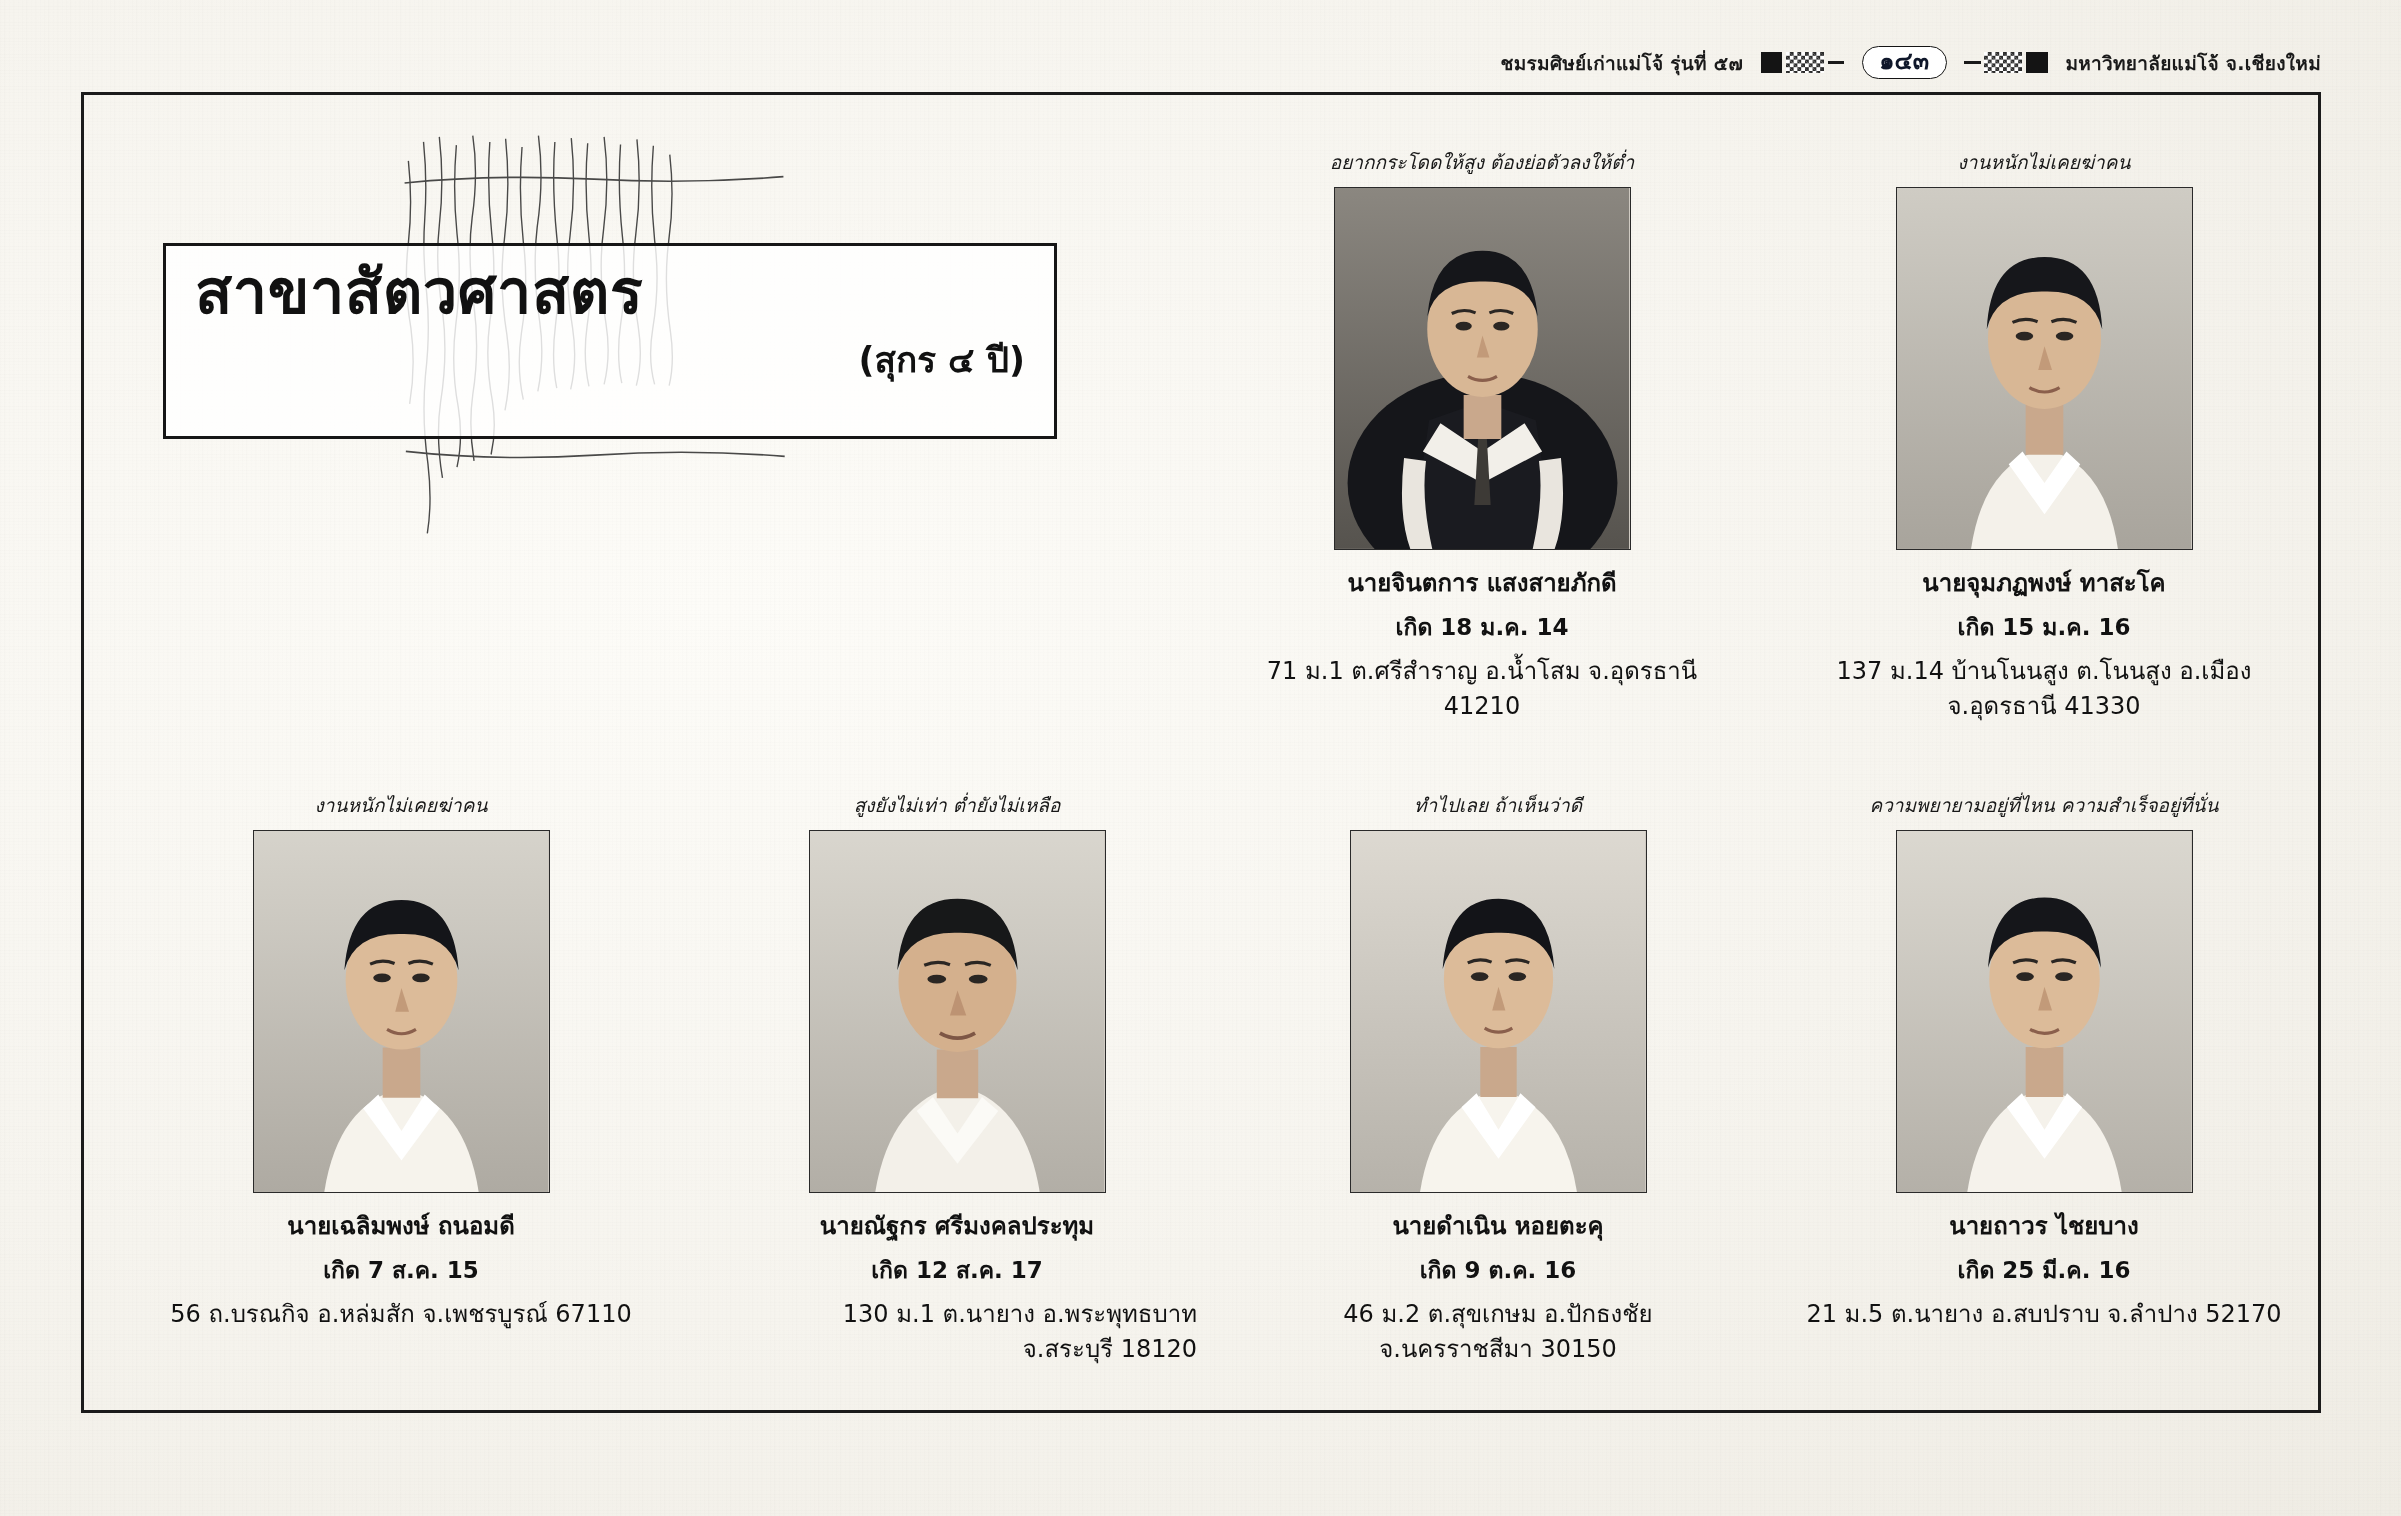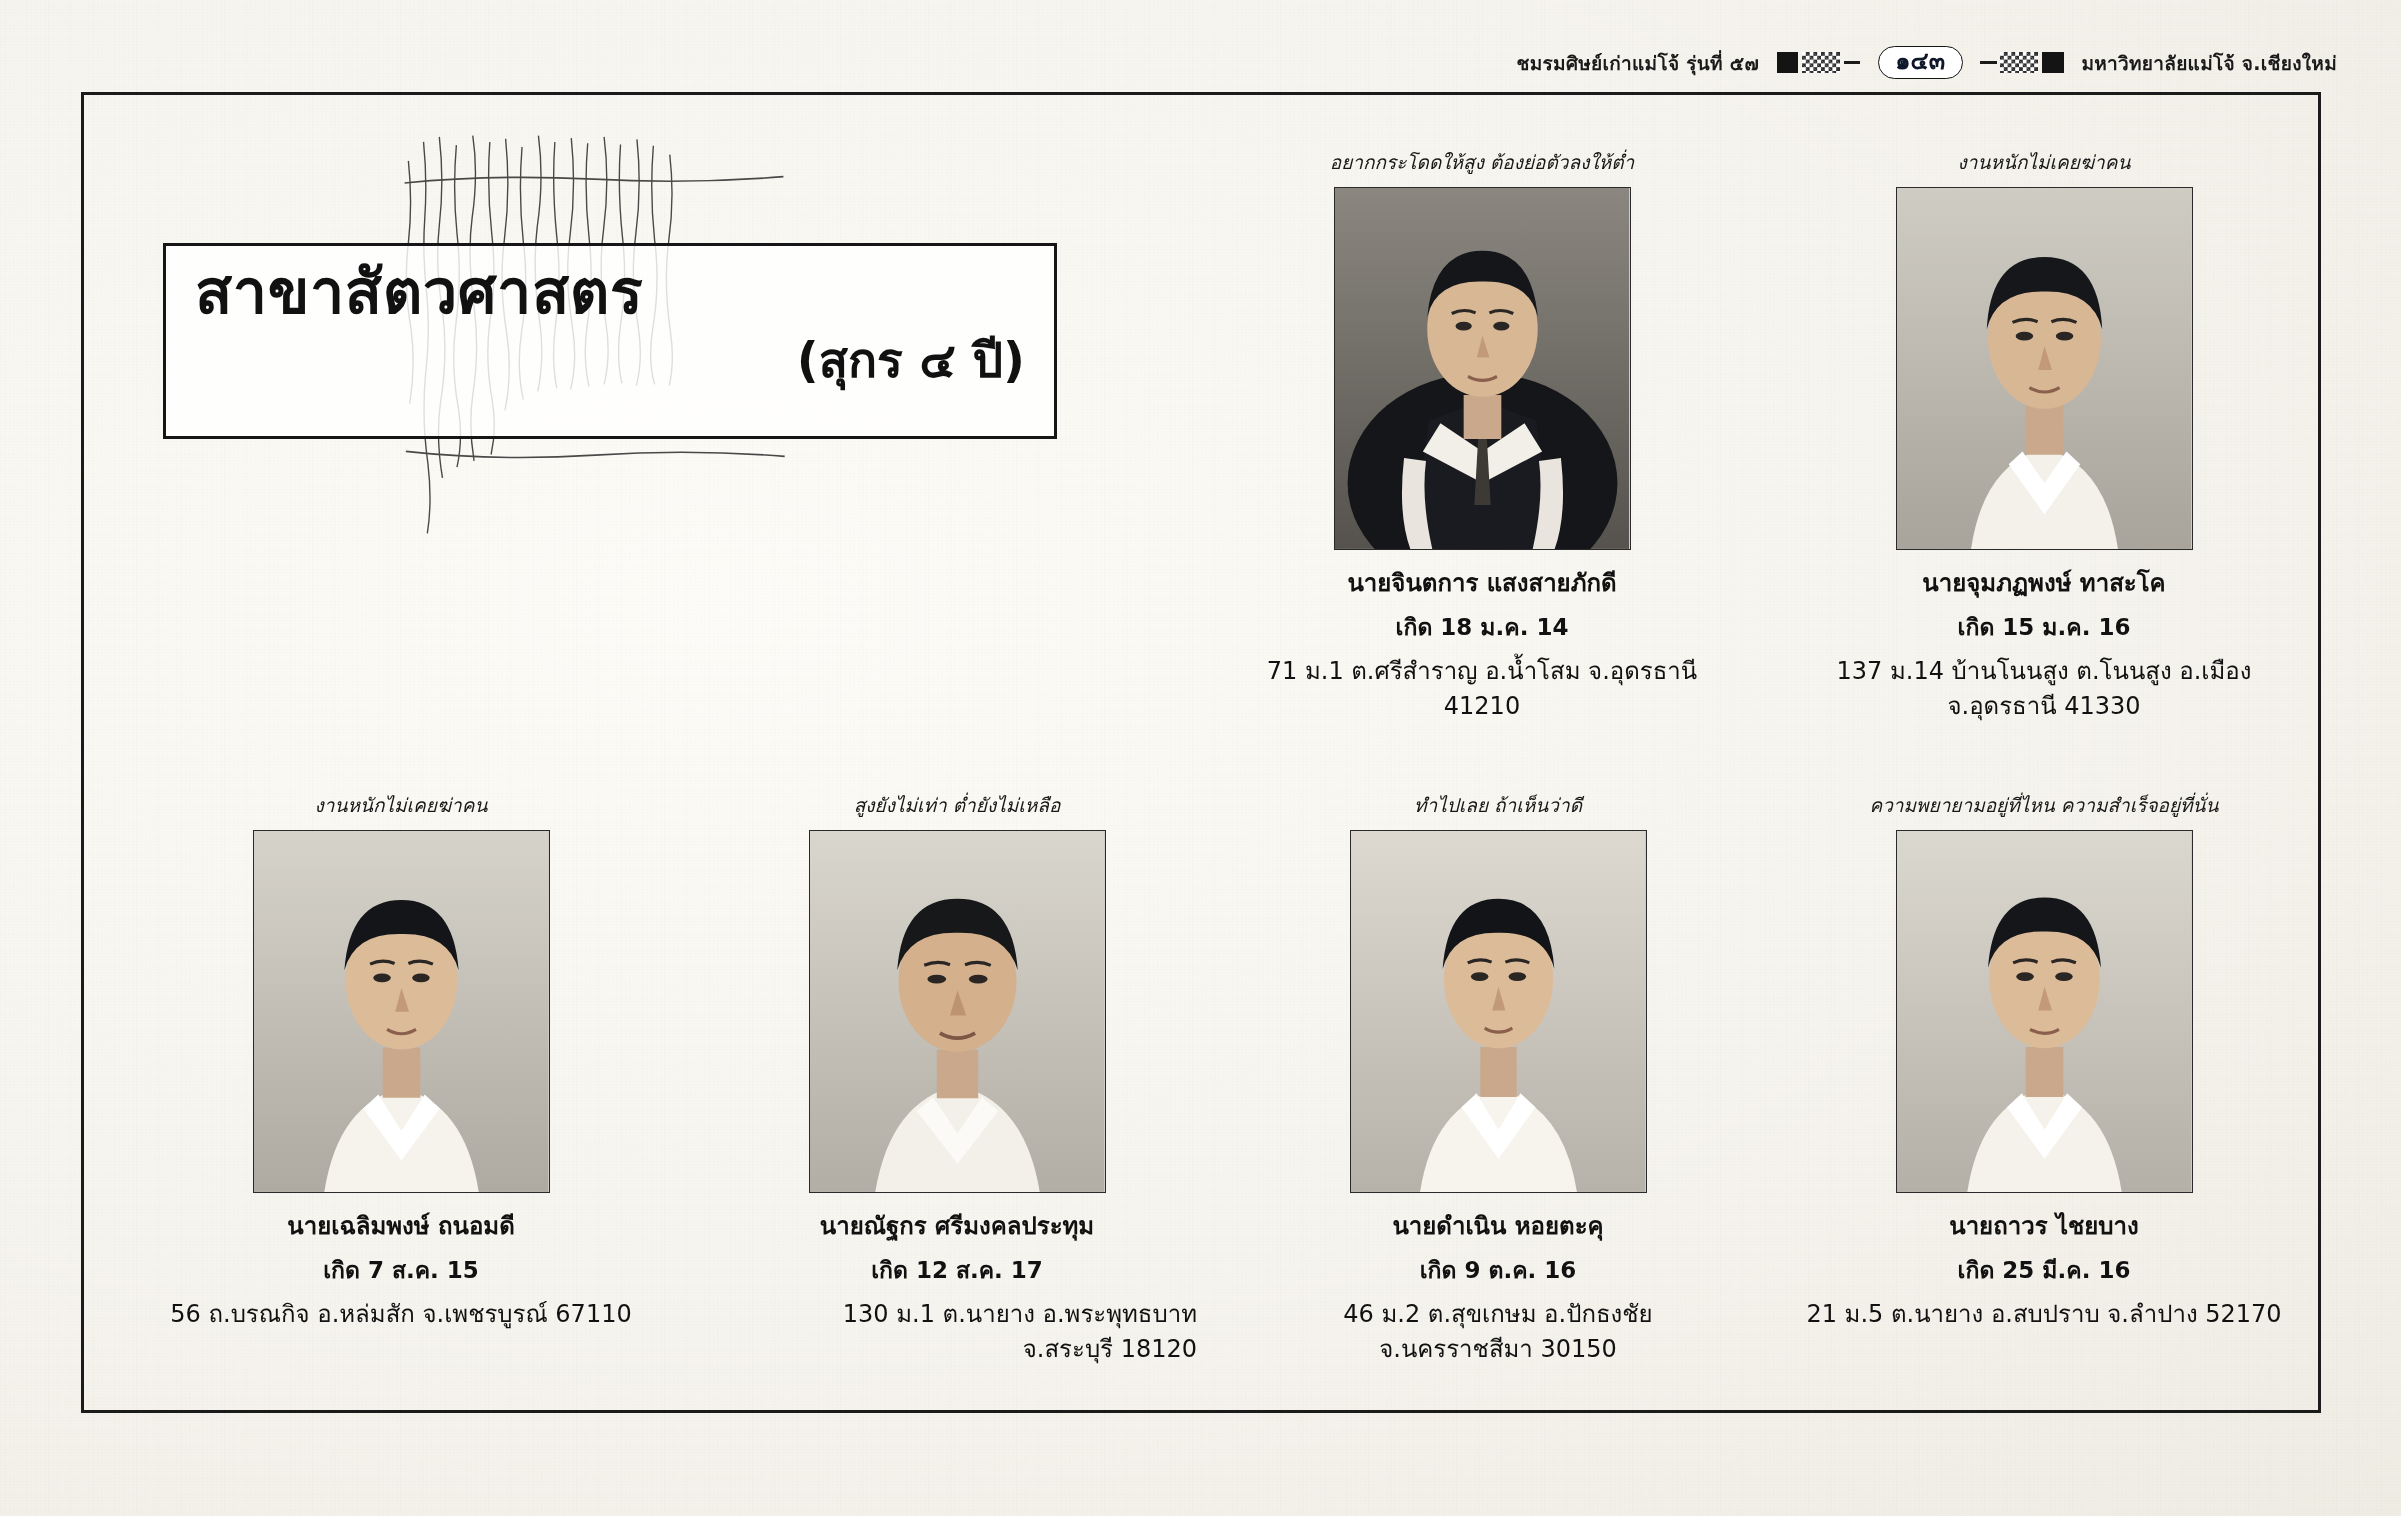--- a/index.html
+++ b/index.html
@@ -29,21 +29,21 @@
       repeating-linear-gradient(0deg, rgba(0,0,0,0.012) 0px, rgba(0,0,0,0) 1.3px, rgba(0,0,0,0) 3.2px),
       repeating-linear-gradient(90deg, rgba(0,0,0,0.010) 0px, rgba(0,0,0,0) 1.9px, rgba(0,0,0,0) 4.4px);
     pointer-events: none;
   }
 
   
   .runhead {
     position: absolute;
     top: 37px;
     left: 76px;
-    right: 64px;
+    right: 80px;
     height: 51px;
     display: flex;
     align-items: center;
     justify-content: flex-end;
     gap: 0;
   }
   .runhead-left-text {
     font-family: "DejaVu Sans", sans-serif;
     font-size: 19px;
     font-weight: bold;
@@ -129,26 +129,26 @@
     font-family: "DejaVu Sans", sans-serif;
     font-size: 61px;
     font-weight: bold;
     color: #111;
     line-height: 1.05;
     text-align: left;
     letter-spacing: 0.6px;
   }
   .title-sub {
     font-family: "DejaVu Sans", sans-serif;
-    font-size: 48px;
+    font-size: 35px;
     font-weight: bold;
     color: #111;
     text-align: right;
     line-height: 1.05;
-    margin-top: 11px;
+    margin-top: 18px;
   }
 
   
   .entry {
     position: absolute;
     text-align: center;
   }
   .motto {
     font-family: "DejaVu Sans", sans-serif;
     font-style: italic;

